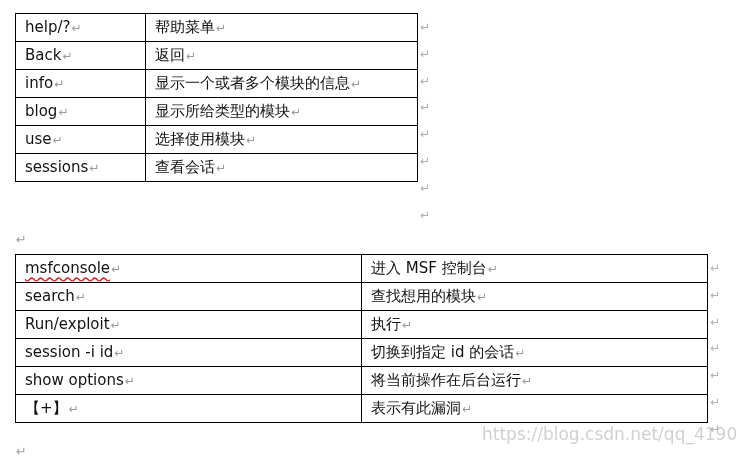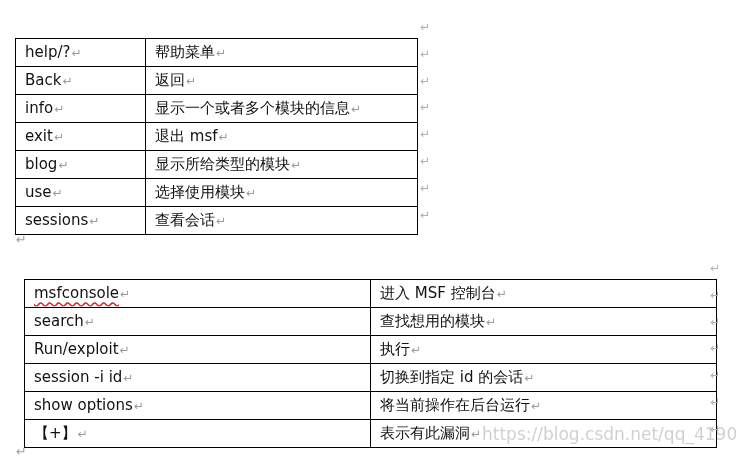--- a/index.html
+++ b/index.html
@@ -1,26 +1,26 @@
 <!DOCTYPE html>
 <html><head>
 <meta charset="utf-8">
 <style>
   html, body { margin:0; padding:0; background:#ffffff; }
   body { width:736px; height:458px; position:relative; overflow:hidden;
          font-family:"DejaVu Sans","Liberation Sans",sans-serif; color:#111; }
-  table { position:absolute; border-collapse:collapse; table-layout:fixed;margin-top:25px; }
+  table { position:absolute; border-collapse:collapse; table-layout:fixed; }
   td { border:1px solid #000; padding:0 0 0 9px; height:26px; font-size:15px;
        line-height:26px; white-space:nowrap; overflow:visible; box-sizing:border-box; }
   .pm { color:#9a9a9a; font-size:12px; margin-left:1px; }
   .endmark { position:absolute; color:#b0b0b0; font-size:12px; line-height:12px; }
   .para { position:absolute; color:#a0a0a0; font-size:13px; }
   .squig { text-decoration: underline wavy #e02020; text-underline-offset:3px; }
   #t1 { left:15px; top:13px; width:402px; }
-  #t2 { left:24px; top:254px; width:692px; }
+  #t2 { left:15px; top:254px; width:692px; }
   .watermark { position:absolute; left:482px; top:424px; font-size:17px;
                color:rgba(170,170,170,0.55); white-space:nowrap; }
 </style>
 </head>
 <body>
 
 <table id="t1">
   <colgroup>
       <col style="width:130px">
       <col style="width:272px">
@@ -30,24 +30,20 @@
         <td><span>help/?</span><span class="pm">↵</span></td>
         <td><span>帮助菜单</span><span class="pm">↵</span></td>
       </tr>
       <tr>
         <td><span>Back</span><span class="pm">↵</span></td>
         <td><span>返回</span><span class="pm">↵</span></td>
       </tr>
       <tr>
         <td><span>info</span><span class="pm">↵</span></td>
         <td><span>显示一个或者多个模块的信息</span><span class="pm">↵</span></td>
-      </tr>
-      <tr>
-        <td><span>exit</span><span class="pm">↵</span></td>
-        <td><span>退出 msf</span><span class="pm">↵</span></td>
       </tr>
       <tr>
         <td><span>blog</span><span class="pm">↵</span></td>
         <td><span>显示所给类型的模块</span><span class="pm">↵</span></td>
       </tr>
       <tr>
         <td><span>use</span><span class="pm">↵</span></td>
         <td><span>选择使用模块</span><span class="pm">↵</span></td>
       </tr>
       <tr>

